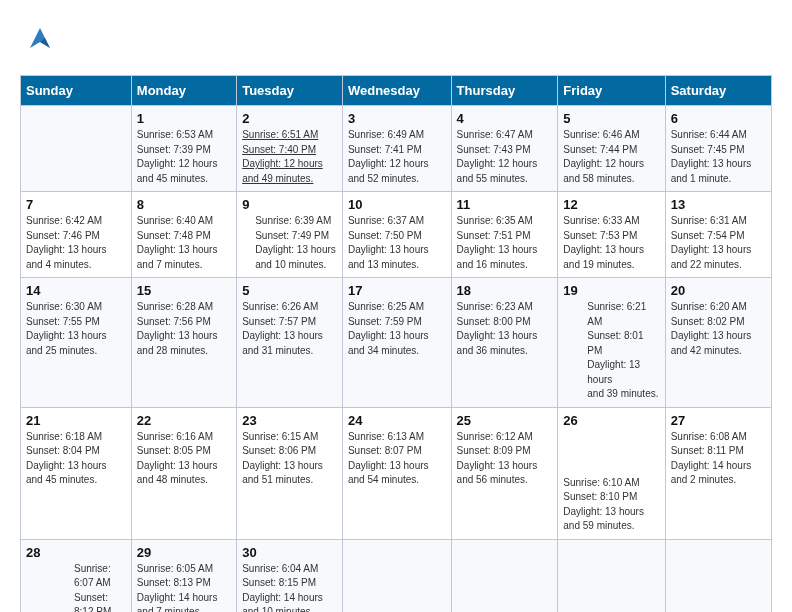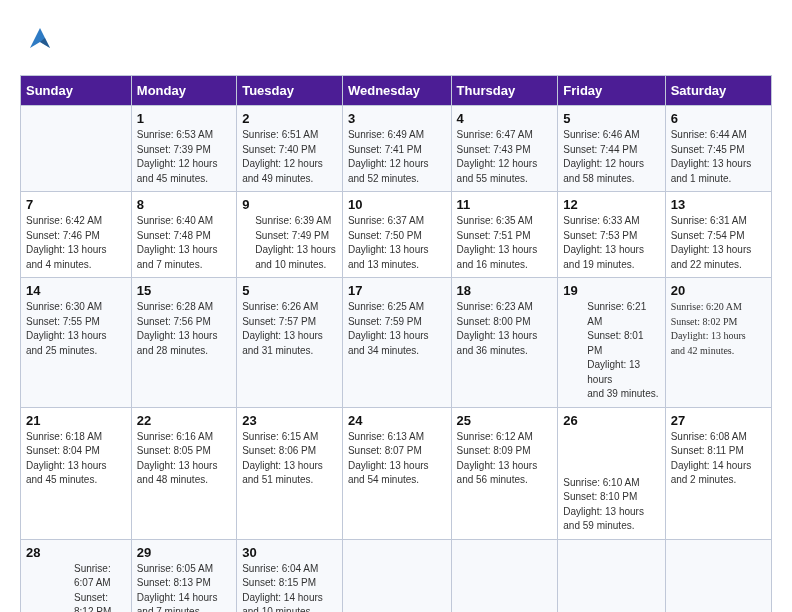--- a/index.html
+++ b/index.html
@@ -37,21 +37,21 @@
     .location-subtitle {
       font-size: 16px;
       color: #1a3a5c;
     }
     .calendar {
       width: 100%;
       border-collapse: collapse;
       font-size: 11px;
     }
     .calendar thead tr {
-      background-color: #4c1d95;
+      background-color: #0369a1;
       color: #fff;
     }
     .calendar thead th {
       padding: 7px 5px;
       text-align: left;
       font-size: 13px;
       font-weight: bold;
       border: 1px solid #c0c8d8;
     }
     .calendar tbody tr {
@@ -129,21 +129,21 @@
         <td class="empty-cell"></td>
         <td>
           <div class="day-num">1</div>
           <div class="day-info" style="white-space: pre-line;">Sunrise: 6:53 AM
 Sunset: 7:39 PM
 Daylight: 12 hours
 and 45 minutes.</div>
         </td>
         <td>
           <div class="day-num">2</div>
-          <div class="day-info" style="white-space: pre-line;">Sunrise: 6:51 AM
+          <div class="day-info" style="white-space: pre-line; text-decoration: underline;">Sunrise: 6:51 AM
 Sunset: 7:40 PM
 Daylight: 12 hours
 and 49 minutes.</div>
         </td>
         <td>
           <div class="day-num">3</div>
           <div class="day-info" style="white-space: pre-line;">Sunrise: 6:49 AM
 Sunset: 7:41 PM
 Daylight: 12 hours
 and 52 minutes.</div>
@@ -259,21 +259,21 @@
         </td>
         <td>
           <div class="day-num">19</div>
           <div class="day-info" style="white-space: pre-line; margin-left: 24px;">Sunrise: 6:21 AM
 Sunset: 8:01 PM
 Daylight: 13 hours
 and 39 minutes.</div>
         </td>
         <td>
           <div class="day-num">20</div>
-          <div class="day-info" style="white-space: pre-line; font-family: Liberation Serif, serif;">Sunrise: 6:20 AM
+          <div class="day-info" style="white-space: pre-line;">Sunrise: 6:20 AM
 Sunset: 8:02 PM
 Daylight: 13 hours
 and 42 minutes.</div>
         </td>
       </tr>
       <tr>
         <td>
           <div class="day-num">21</div>
           <div class="day-info" style="white-space: pre-line;">Sunrise: 6:18 AM
 Sunset: 8:04 PM

